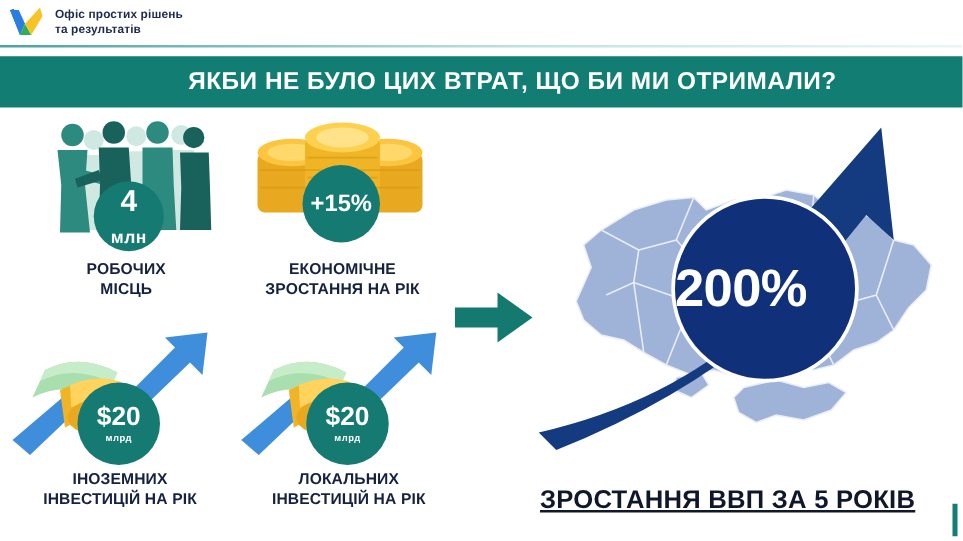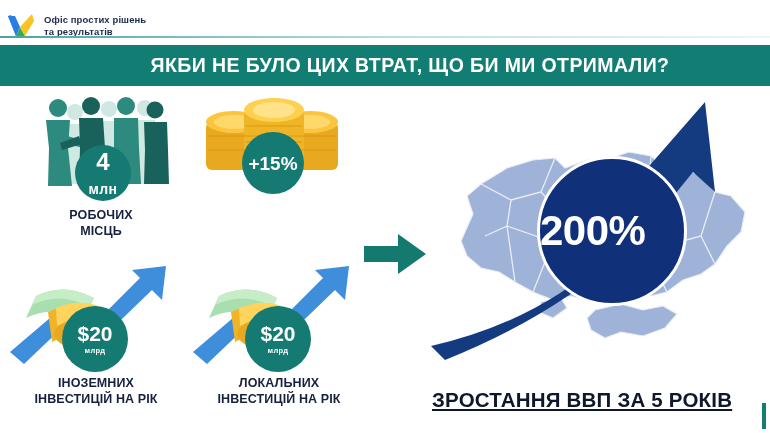--- a/index.html
+++ b/index.html
@@ -13,21 +13,20 @@
     position: relative;
   }
   .page { position: relative; width: 770px; height: 433px; background:#fff; }
 
   
   .header {
     position: absolute; left: 0; top: 0; width: 770px; height: 36px;
     display: flex; align-items: center; gap: 10px;
     padding-left: 8px; box-sizing: border-box;
     background: #ffffff;
-    margin-top: 8px;
   }
   .logo-mark { width: 26px; height: 24px; flex: 0 0 auto; }
   .logo-text {
     font-size: 9.5px; font-weight: bold; line-height: 1.28;
     color: #1d2a4d; letter-spacing: .1px; white-space: pre-line;
   }
   .header-rule {
     position: absolute; left: 0; top: 36px; width: 770px; height: 2px;
     background: linear-gradient(to right,#4aa3a0,#bfe3e2 55%,#eaf6f6);
   }
@@ -194,20 +193,22 @@
                 <line x1="106" y1="58" x2="158" y2="58"></line>
               <line x1="68" y1="34" x2="124" y2="34"></line>
                 <line x1="68" y1="50" x2="124" y2="50"></line>
             </g>
           </g>
         </svg>
       </div>
       <div class="badge">
         <span class="big">+15%</span>
       </div>
+      <div class="stat-label">ЕКОНОМІЧНЕ
+ЗРОСТАННЯ НА РІК</div>
     </div>
 
     <div class="stat" id="stat-foreign">
       <div class="stat-art">
         <svg width="192" height="110" viewBox="0 0 192 110">
           <path d="M10 92 L64 46 L92 66 L140 18 L132 10 L166 6 L162 40 L152 30 L96 84 L66 64 L24 104 Z" fill="#3f8edb"></path>
           <path d="M36 36 q28-14 58 2 l-10 22 q-30-16-58-2 z" fill="#a9dfae"></path>
           <path d="M36 36 q28-14 58 2 l-4 9 q-30-16-58-2 z" fill="#c7ecc8"></path>
           <g>
             <path d="M48 52 q34-16 62 2 l6 28 q-32-18-64 0 z" fill="#f0b429"></path>

